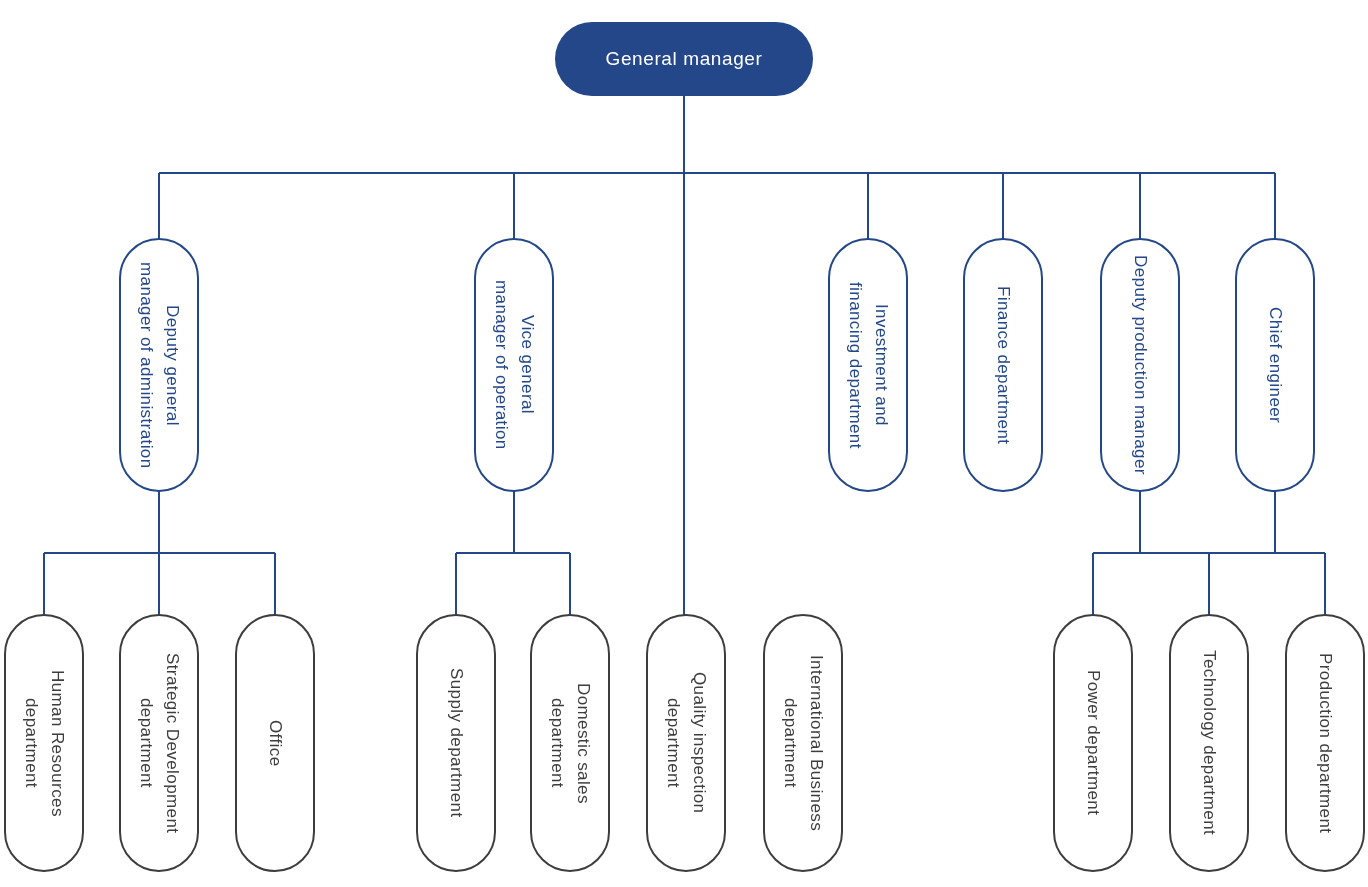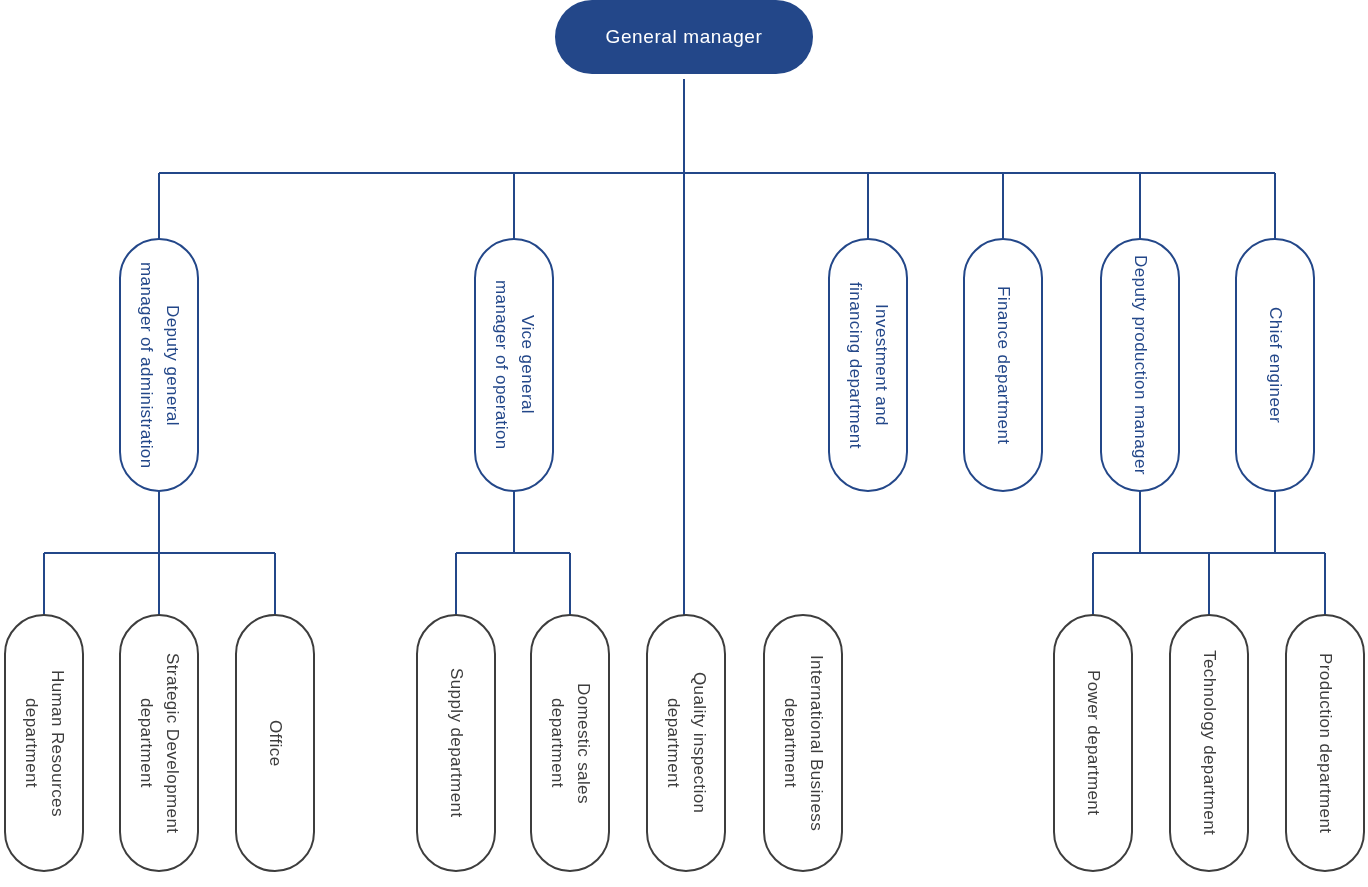--- a/index.html
+++ b/index.html
@@ -87,21 +87,21 @@
       <line x1="456" y1="553" x2="456" y2="616" stroke="#234789" stroke-width="2"></line>
       <line x1="570" y1="553" x2="570" y2="616" stroke="#234789" stroke-width="2"></line>
       <line x1="1140" y1="491" x2="1140" y2="553" stroke="#234789" stroke-width="2"></line>
       <line x1="1275" y1="491" x2="1275" y2="553" stroke="#234789" stroke-width="2"></line>
       <line x1="1093" y1="553" x2="1325" y2="553" stroke="#234789" stroke-width="2"></line>
       <line x1="1093" y1="553" x2="1093" y2="616" stroke="#234789" stroke-width="2"></line>
       <line x1="1209" y1="553" x2="1209" y2="616" stroke="#234789" stroke-width="2"></line>
       <line x1="1325" y1="553" x2="1325" y2="616" stroke="#234789" stroke-width="2"></line>
     </svg>
 
-  <div class="root-node" style="left: 555px; top: 0; width: 258px; height: 74px; align-items: center;">
+  <div class="root-node" style="left: 555px; top: 22px; width: 258px; height: 74px; align-items: center;">
     <span>General manager</span>
   </div>
 
   <div>
       <div class="pill level2" style="left: 119px; top: 238px; width: 80px; height: 254px;">
         <span class="pill-label">Deputy general
 manager of administration</span>
       </div>
       <div class="pill level2" style="left: 474px; top: 238px; width: 80px; height: 254px;">
         <span class="pill-label">Vice general

